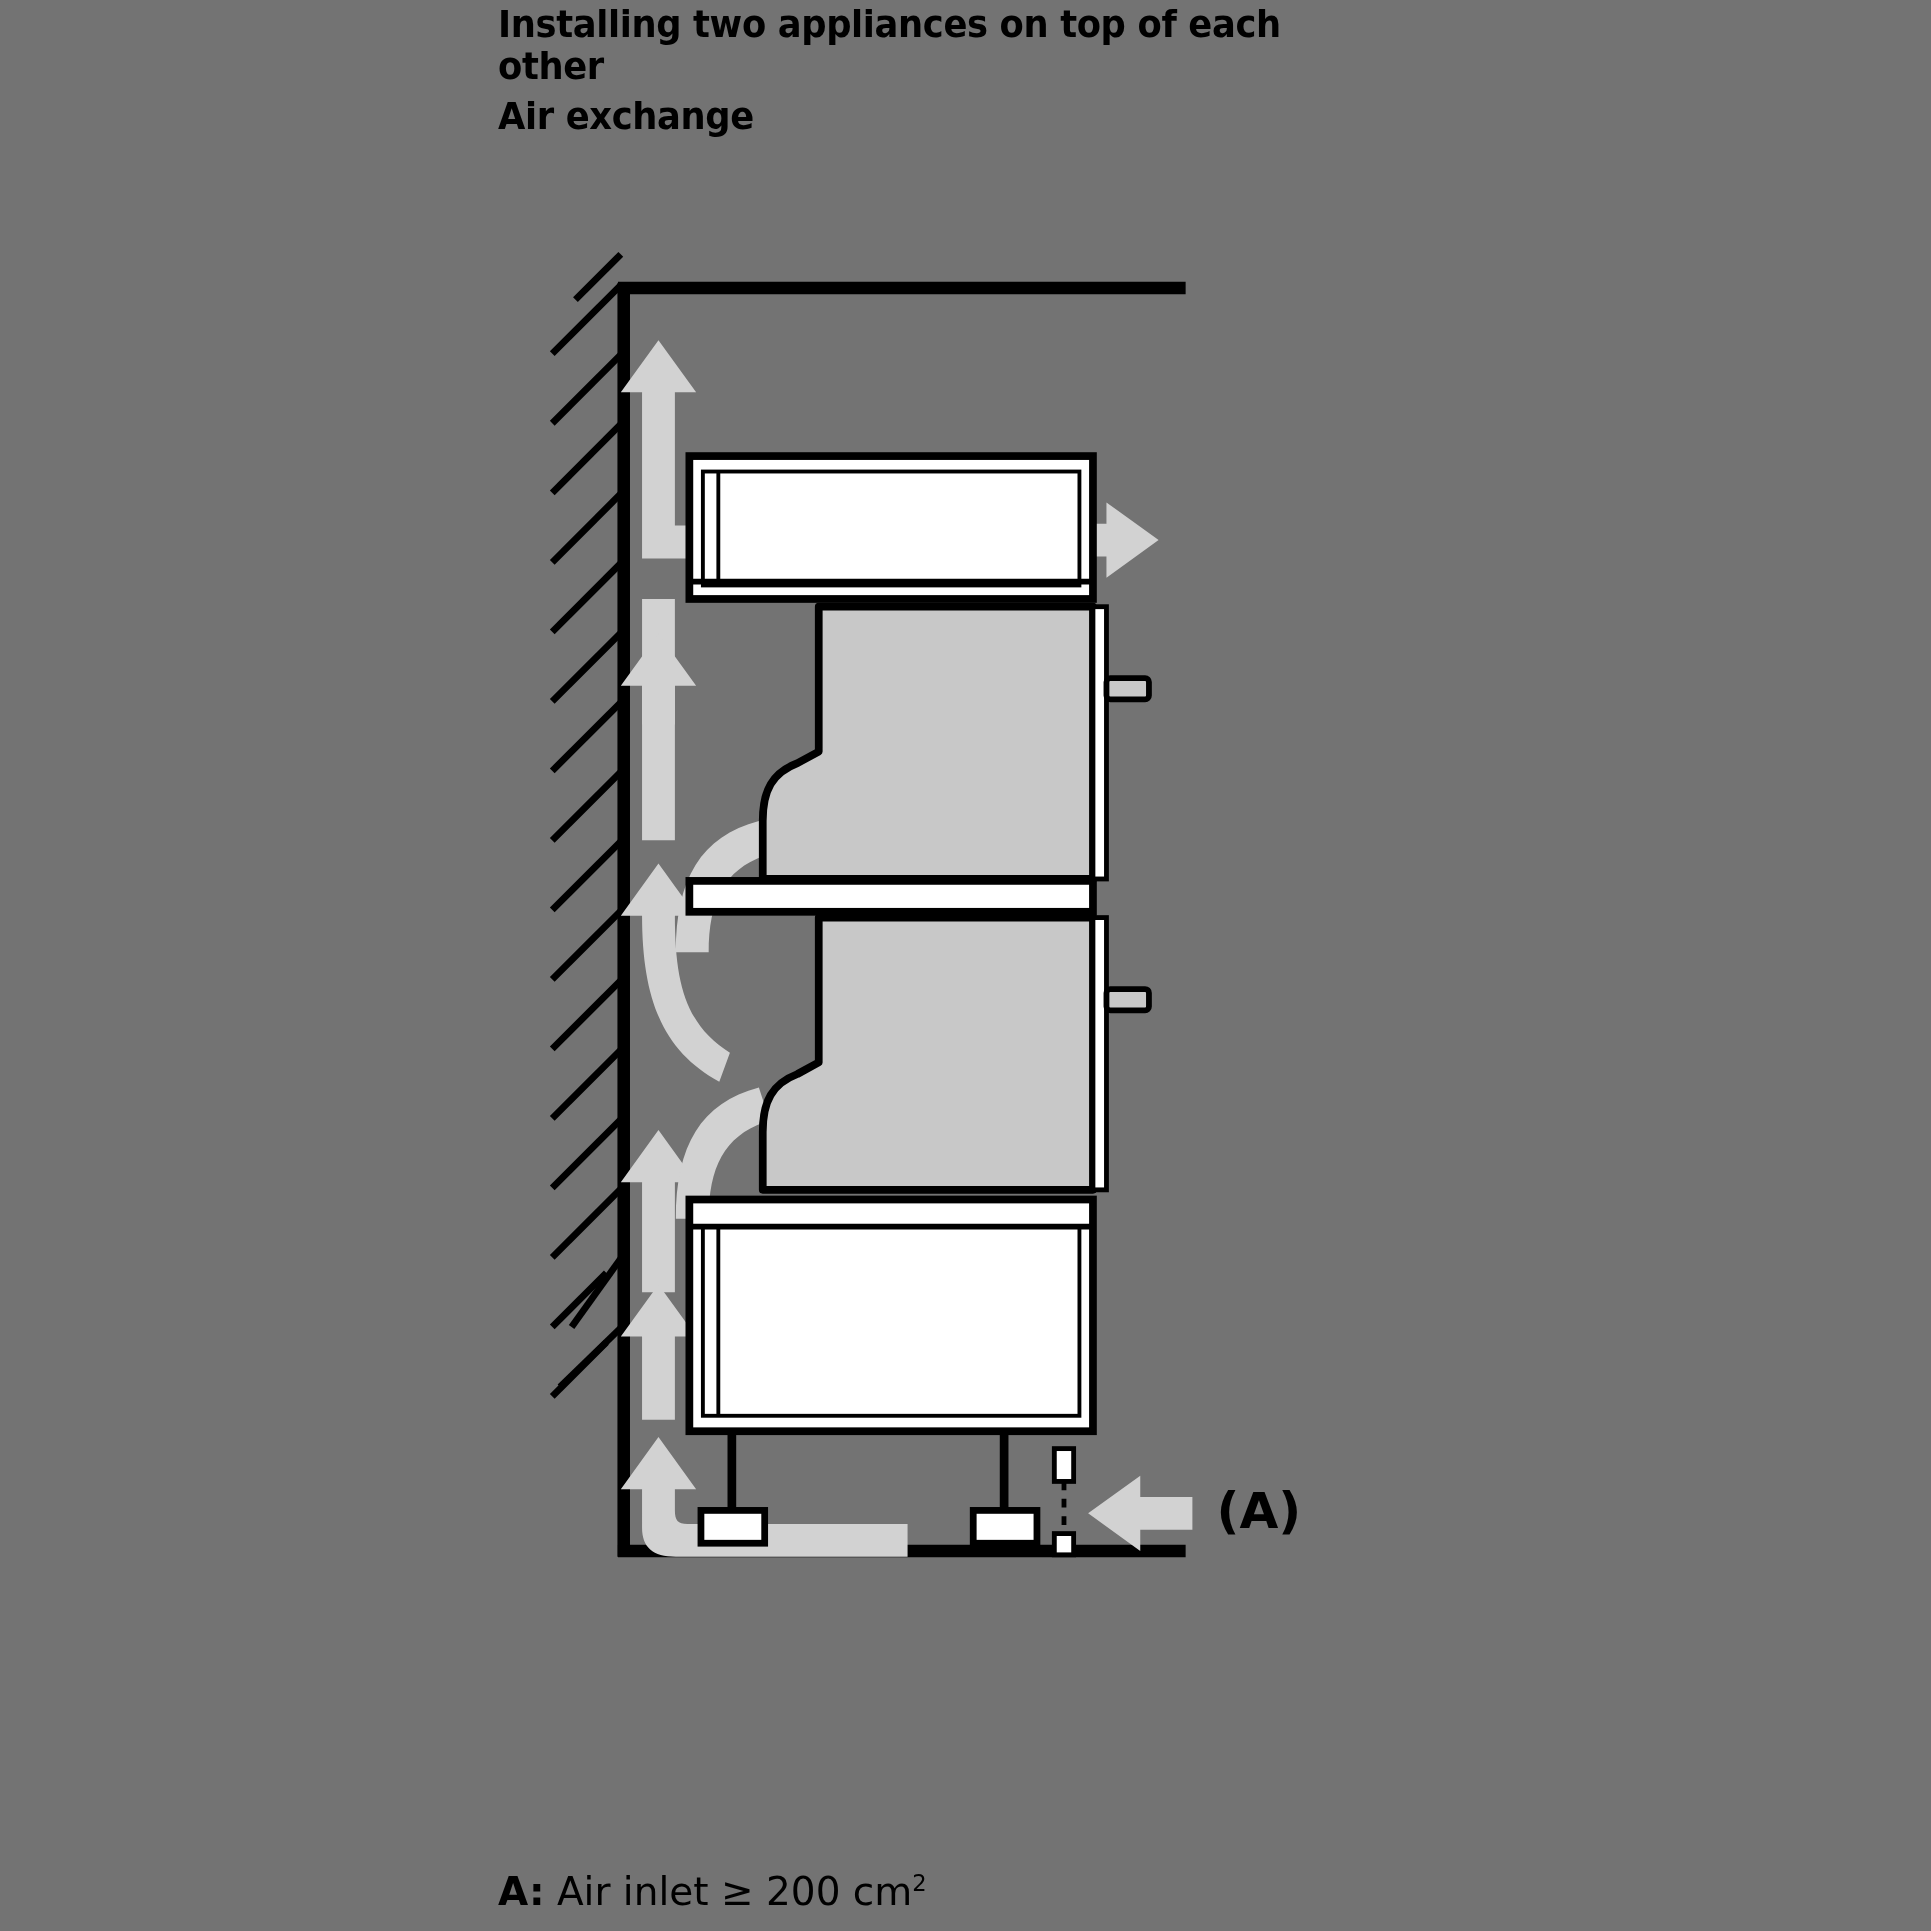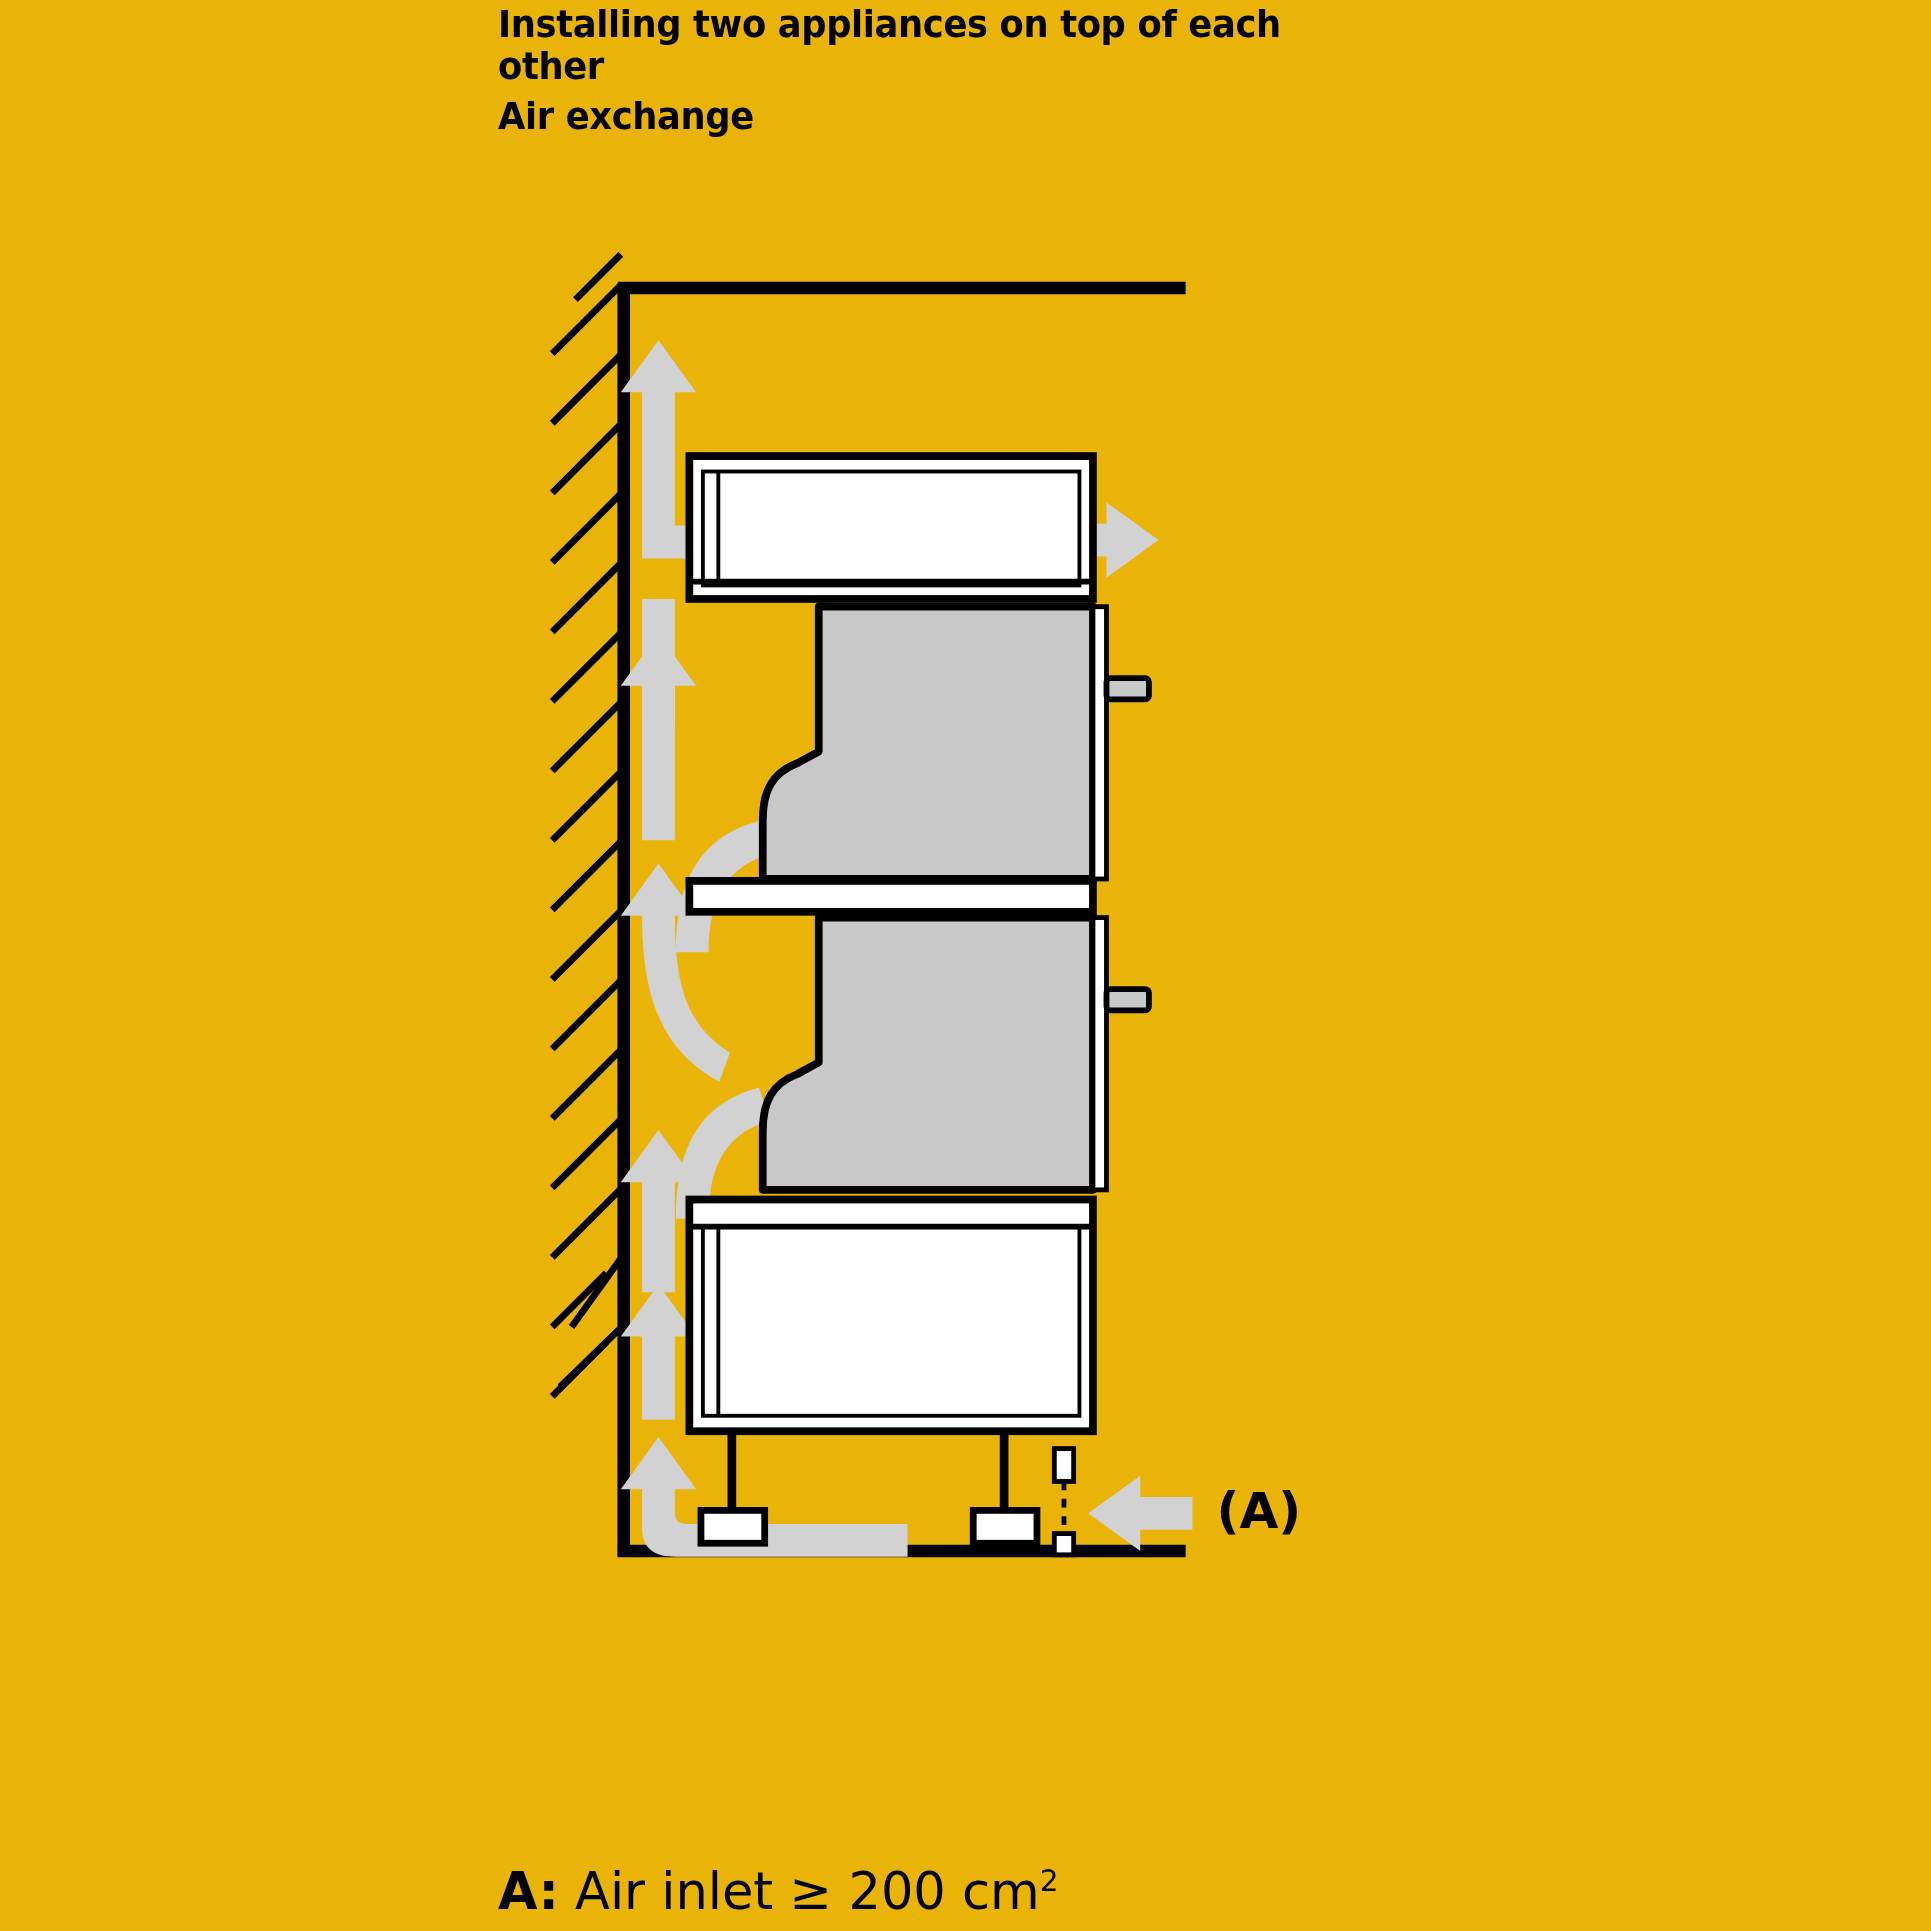--- a/index.html
+++ b/index.html
@@ -10,21 +10,21 @@
   body {
     width: 1931px;
     height: 1931px;
     font-family: "Liberation Sans", sans-serif;
     position: relative;
     overflow: hidden;
   }
   #page {
     position: absolute;
     inset: 0;
-    background: #eab308;
+    background: #737373;
     text-decoration: underline;
   }
   
   #heading {
     position: absolute;
     left: 498px;
     top: 0px;
     width: 985px;
   }
   .hd-line {
@@ -40,21 +40,21 @@
   }
   #hd-title { padding-top: 2.9px; }
   #hd-sub  { padding-top: 7.7px; }
 
   
   #caption {
     position: absolute;
     left: 498px;
     top: 1869px;
     font-family: "DejaVu Sans", sans-serif;
-    font-size: 51px;
+    font-size: 39px;
     line-height: 46px;
     color: #000000;
     white-space: nowrap;
   }
   #caption .cap-key {
     font-weight: bold;
   }
   #caption .cap-val { font-weight: normal; }
   #caption sup {
     font-size: 0.58em;

